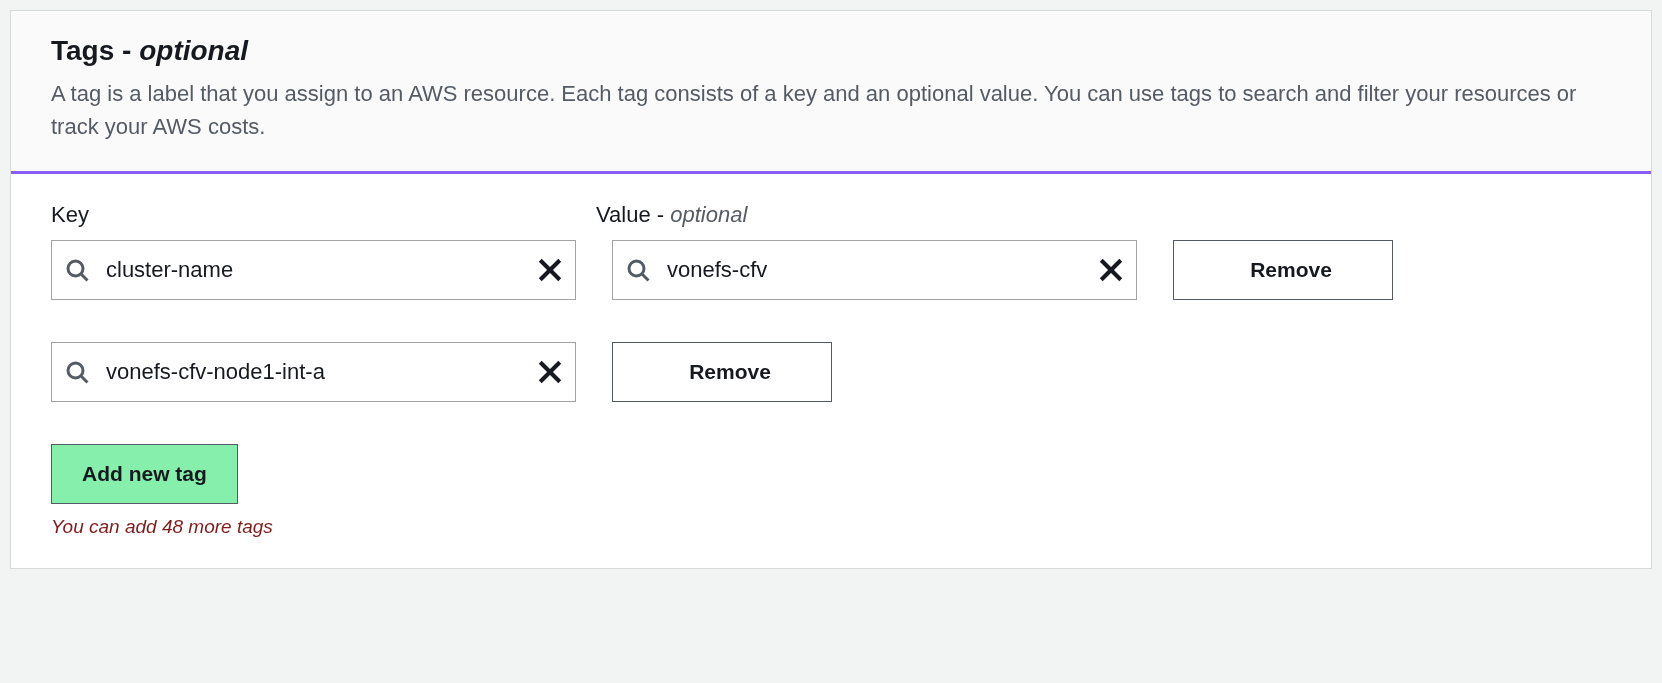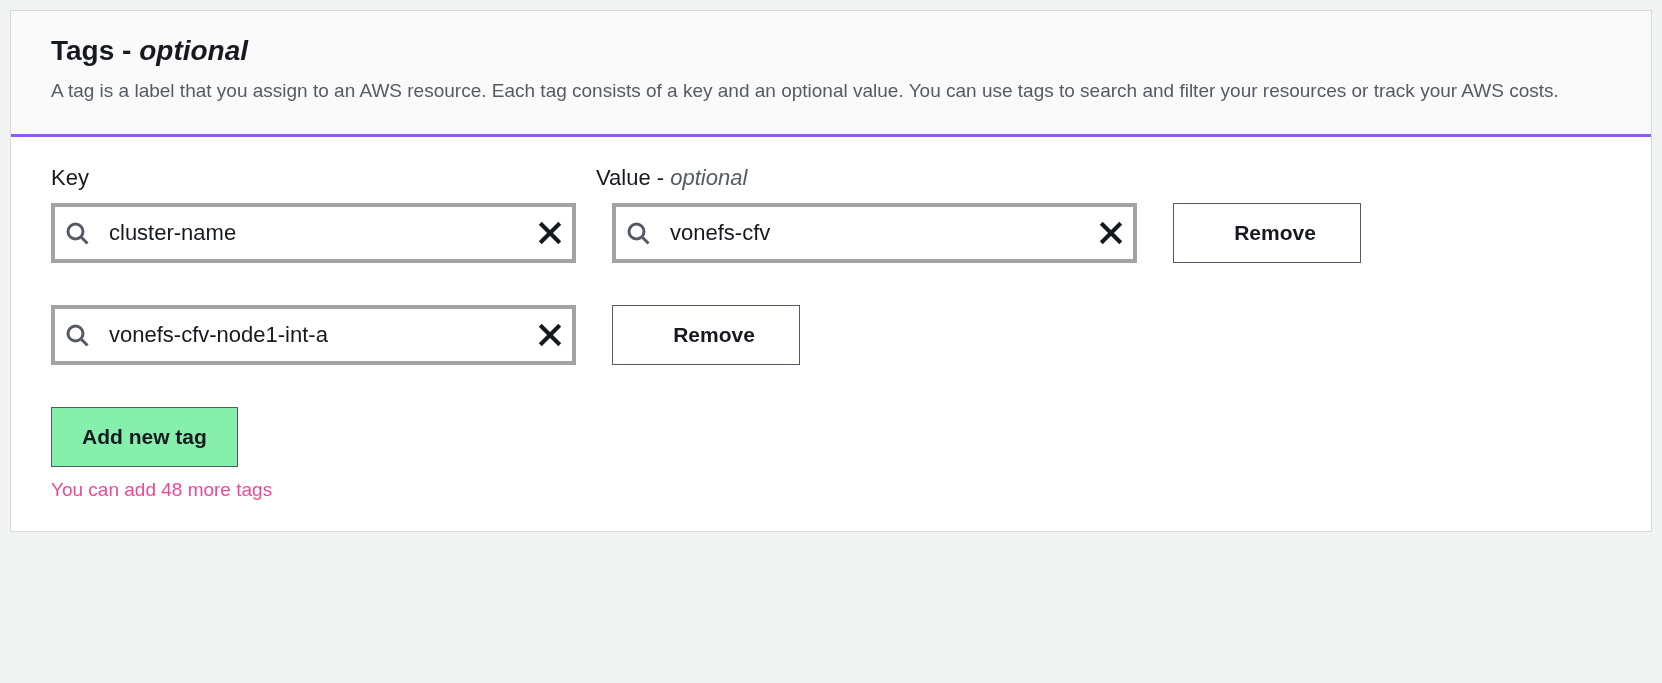--- a/index.html
+++ b/index.html
@@ -28,21 +28,21 @@
       font-size: 28px;
       font-weight: 700;
       color: #16191f;
       margin-bottom: 10px;
     }
     .panel-title .optional {
       font-style: italic;
       font-weight: 700;
     }
     .panel-description {
-      font-size: 19px;
+      font-size: 22px;
       color: #545b64;
       line-height: 1.5;
     }
     .panel-body {
       padding: 28px 40px 30px 40px;
       background: #ffffff;
     }
     .columns-header {
       display: flex;
       gap: 20px;
@@ -78,21 +78,21 @@
       width: 24px;
       height: 24px;
       color: #545b64;
       pointer-events: none;
     }
     .input-wrapper input {
       width: 100%;
       height: 60px;
       padding: 8px 52px 8px 54px;
       font-size: 22px;
-      border: 4px solid #a3a3a3;
+      border: 1px solid #a3a3a3;
       background: #ffffff;
       color: #16191f;
       outline: none;
     }
     .input-wrapper .clear-btn {
       position: absolute;
       right: 10px;
       top: 50%;
       transform: translateY(-50%);
       width: 32px;
@@ -105,21 +105,21 @@
       align-items: center;
       justify-content: center;
       padding: 0;
     }
     .clear-btn svg {
       width: 26px;
       height: 26px;
       stroke-width: 2.5;
     }
     .remove-btn {
-      width: 188px;
+      width: 220px;
       height: 60px;
       border: 1px solid #545b64;
       background: #ffffff;
       font-size: 21px;
       font-weight: 700;
       color: #16191f;
       cursor: pointer;
       padding-left: 16px;
     }
     .add-tag-btn {
@@ -128,21 +128,22 @@
       border: 1px solid #545b64;
       background: #86efac;
       font-size: 21px;
       font-weight: 700;
       color: #16191f;
       cursor: pointer;
       margin-bottom: 12px;
     }
     .tags-remaining {
       font-size: 19px;
-      color: #ec4899;
+      color: #7f1d1d;
+      font-style: italic;
     }
     svg {
       display: block;
     }
   </style>
 </head>
 <body>
 
 <div class="panel">
 

